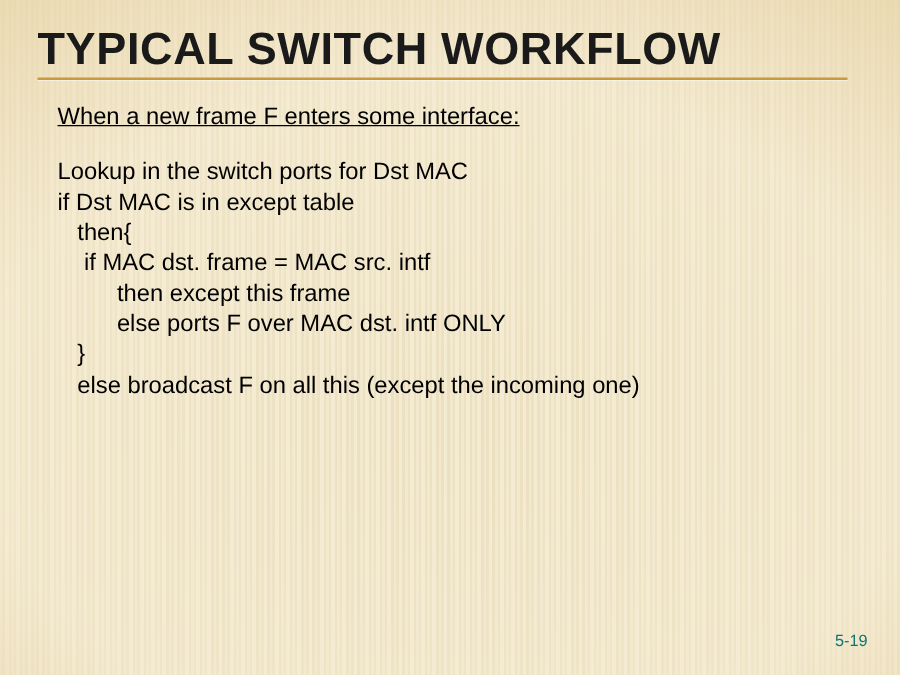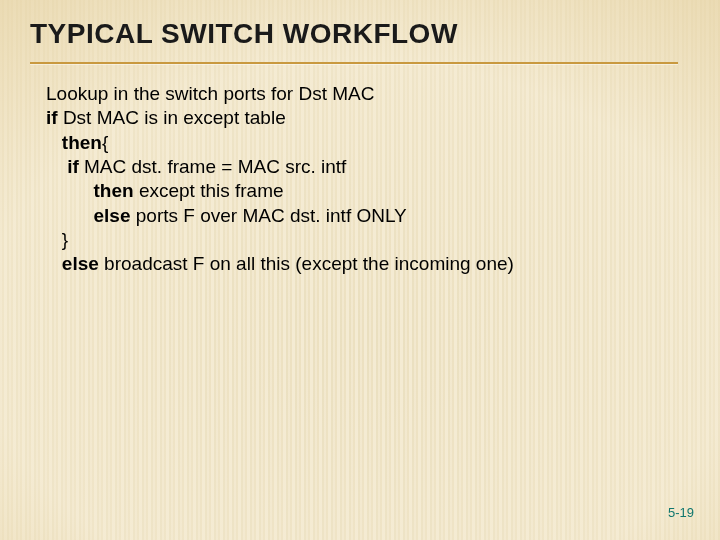--- a/index.html
+++ b/index.html
@@ -18,21 +18,21 @@
         #f4ebd3 4px, #f4ebd3 7px,
         #eadfbf 7px, #eadfbf 9px);
     position: relative;
     color: #000;
     overflow: hidden;
   }
   .title {
     position: absolute;
     left: 30px;
     top: 18px;
-    font-size: 28px;
+    font-size: 36px;
     font-weight: bold;
     letter-spacing: 0.5px;
     color: #1a1a1a;
   }
   .rule {
     position: absolute;
     left: 30px;
     top: 62px;
     width: 648px;
     height: 2px;
@@ -46,36 +46,37 @@
     width: 620px;
     font-size: 19px;
     line-height: 1.28;
     color: #000;
   }
   .intro {
     text-decoration: underline;
     margin-bottom: 20px;
   }
   .algo { white-space: pre; font-family: Arial, Helvetica, sans-serif; }
-  .kw { font-weight: bold; margin-top: 19px; }
+  .kw { font-weight: normal; margin-top: 19px; }
   .pagenum {
     position: absolute;
     right: 26px;
     bottom: 20px;
     font-size: 13px;
     color: #0f766e;
   }
 </style>
 </head>
 <body>
 
 <div class="title">TYPICAL SWITCH WORKFLOW</div>
 <div class="rule"></div>
 
 <div class="content">
+  <div class="intro">When a new frame F enters some interface:</div>
 
   <div class="algo"><span>Lookup in the switch ports for Dst MAC</span>
 <span class="kw">if</span><span> Dst MAC is in except table</span>
    <span class="kw">then</span><span>{</span>
 <span>    </span><span class="kw">if</span><span> MAC dst. frame = MAC src. intf</span>
 <span>         </span><span class="kw">then</span><span> except this frame</span>
 <span>         </span><span class="kw">else</span><span> ports F over MAC dst. intf ONLY</span>
 <span>   }</span>
 <span>   </span><span class="kw">else</span><span> broadcast F on all this (except the incoming one)</span></div>
 </div>

